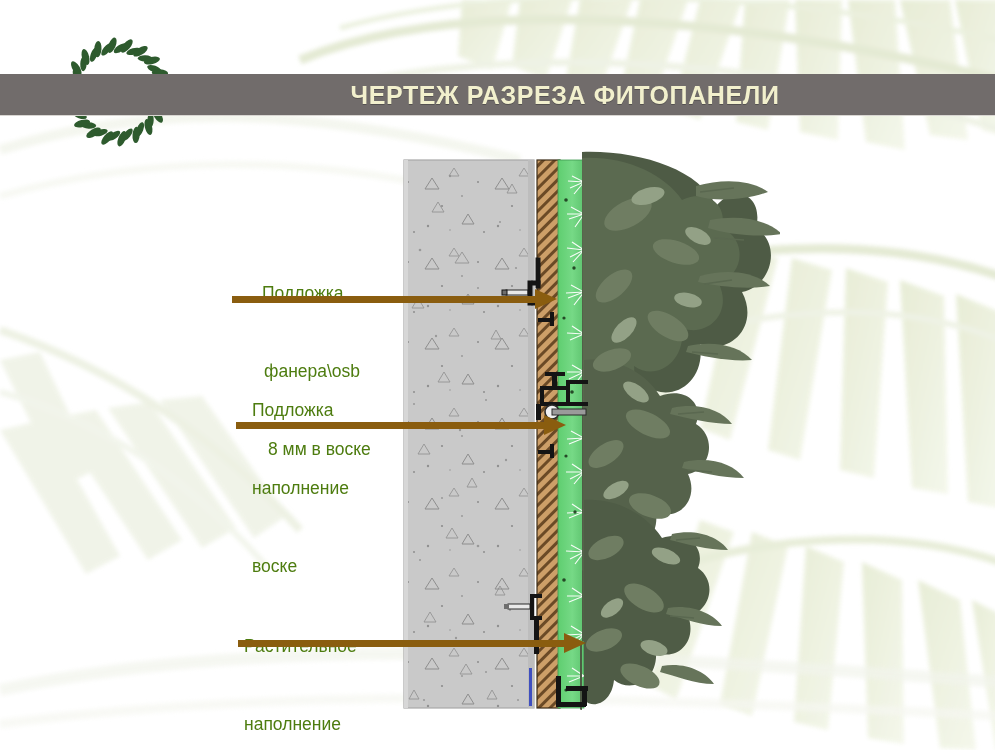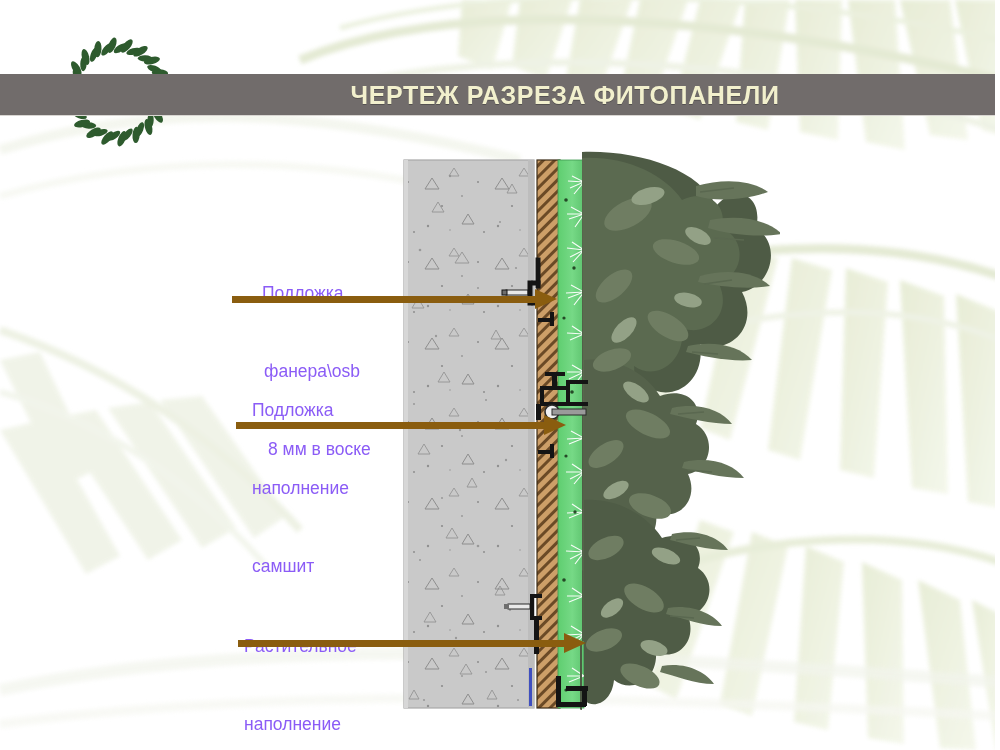--- a/index.html
+++ b/index.html
@@ -41,21 +41,21 @@
     color:#2f5d2f;font-family:"Liberation Serif","DejaVu Serif",serif;
     font-size:27px;font-weight:bold;letter-spacing:.4px;
     font-variant:small-caps;
   }
 
   
   #diagram{position:absolute;left:0;top:0;width:1000px;height:750px;}
   #diagram svg{display:block;}
 
   
-  .callout{position:absolute;color:#8b5cf6;font-size:17.5px;line-height:26px;white-space:pre;}
+  .callout{position:absolute;color:#4d7c0f;font-size:17.5px;line-height:26px;white-space:pre;}
   #callout-1{left:258px;top:228px;}
   #callout-2{left:252px;top:345px;}
   #callout-3{left:244px;top:581px;}
   .callout .ln{display:block;}
   #callout-1 .ln:nth-child(1){margin-left:4px;}
   #callout-1 .ln:nth-child(2){margin-left:6px;}
   #callout-1 .ln:nth-child(3){margin-left:10px;}
 
   
   .arrow{position:absolute;height:14px;}
@@ -501,21 +501,21 @@
     <span class="ln">8 мм в воске</span>
   </div>
   <div class="arrow" id="arrow-1">
     <div class="shaft"></div>
     <div class="head"></div>
   </div>
 
   <div class="callout" id="callout-2">
     <span class="ln">Подложка</span>
     <span class="ln">наполнение</span>
-    <span class="ln">самшит</span>
+    <span class="ln">воске</span>
   </div>
   <div class="arrow" id="arrow-2">
     <div class="shaft"></div>
     <div class="head"></div>
   </div>
 
   <div class="callout" id="callout-3">
     <span class="ln">Растительное</span>
     <span class="ln">наполнение</span>
   </div>

